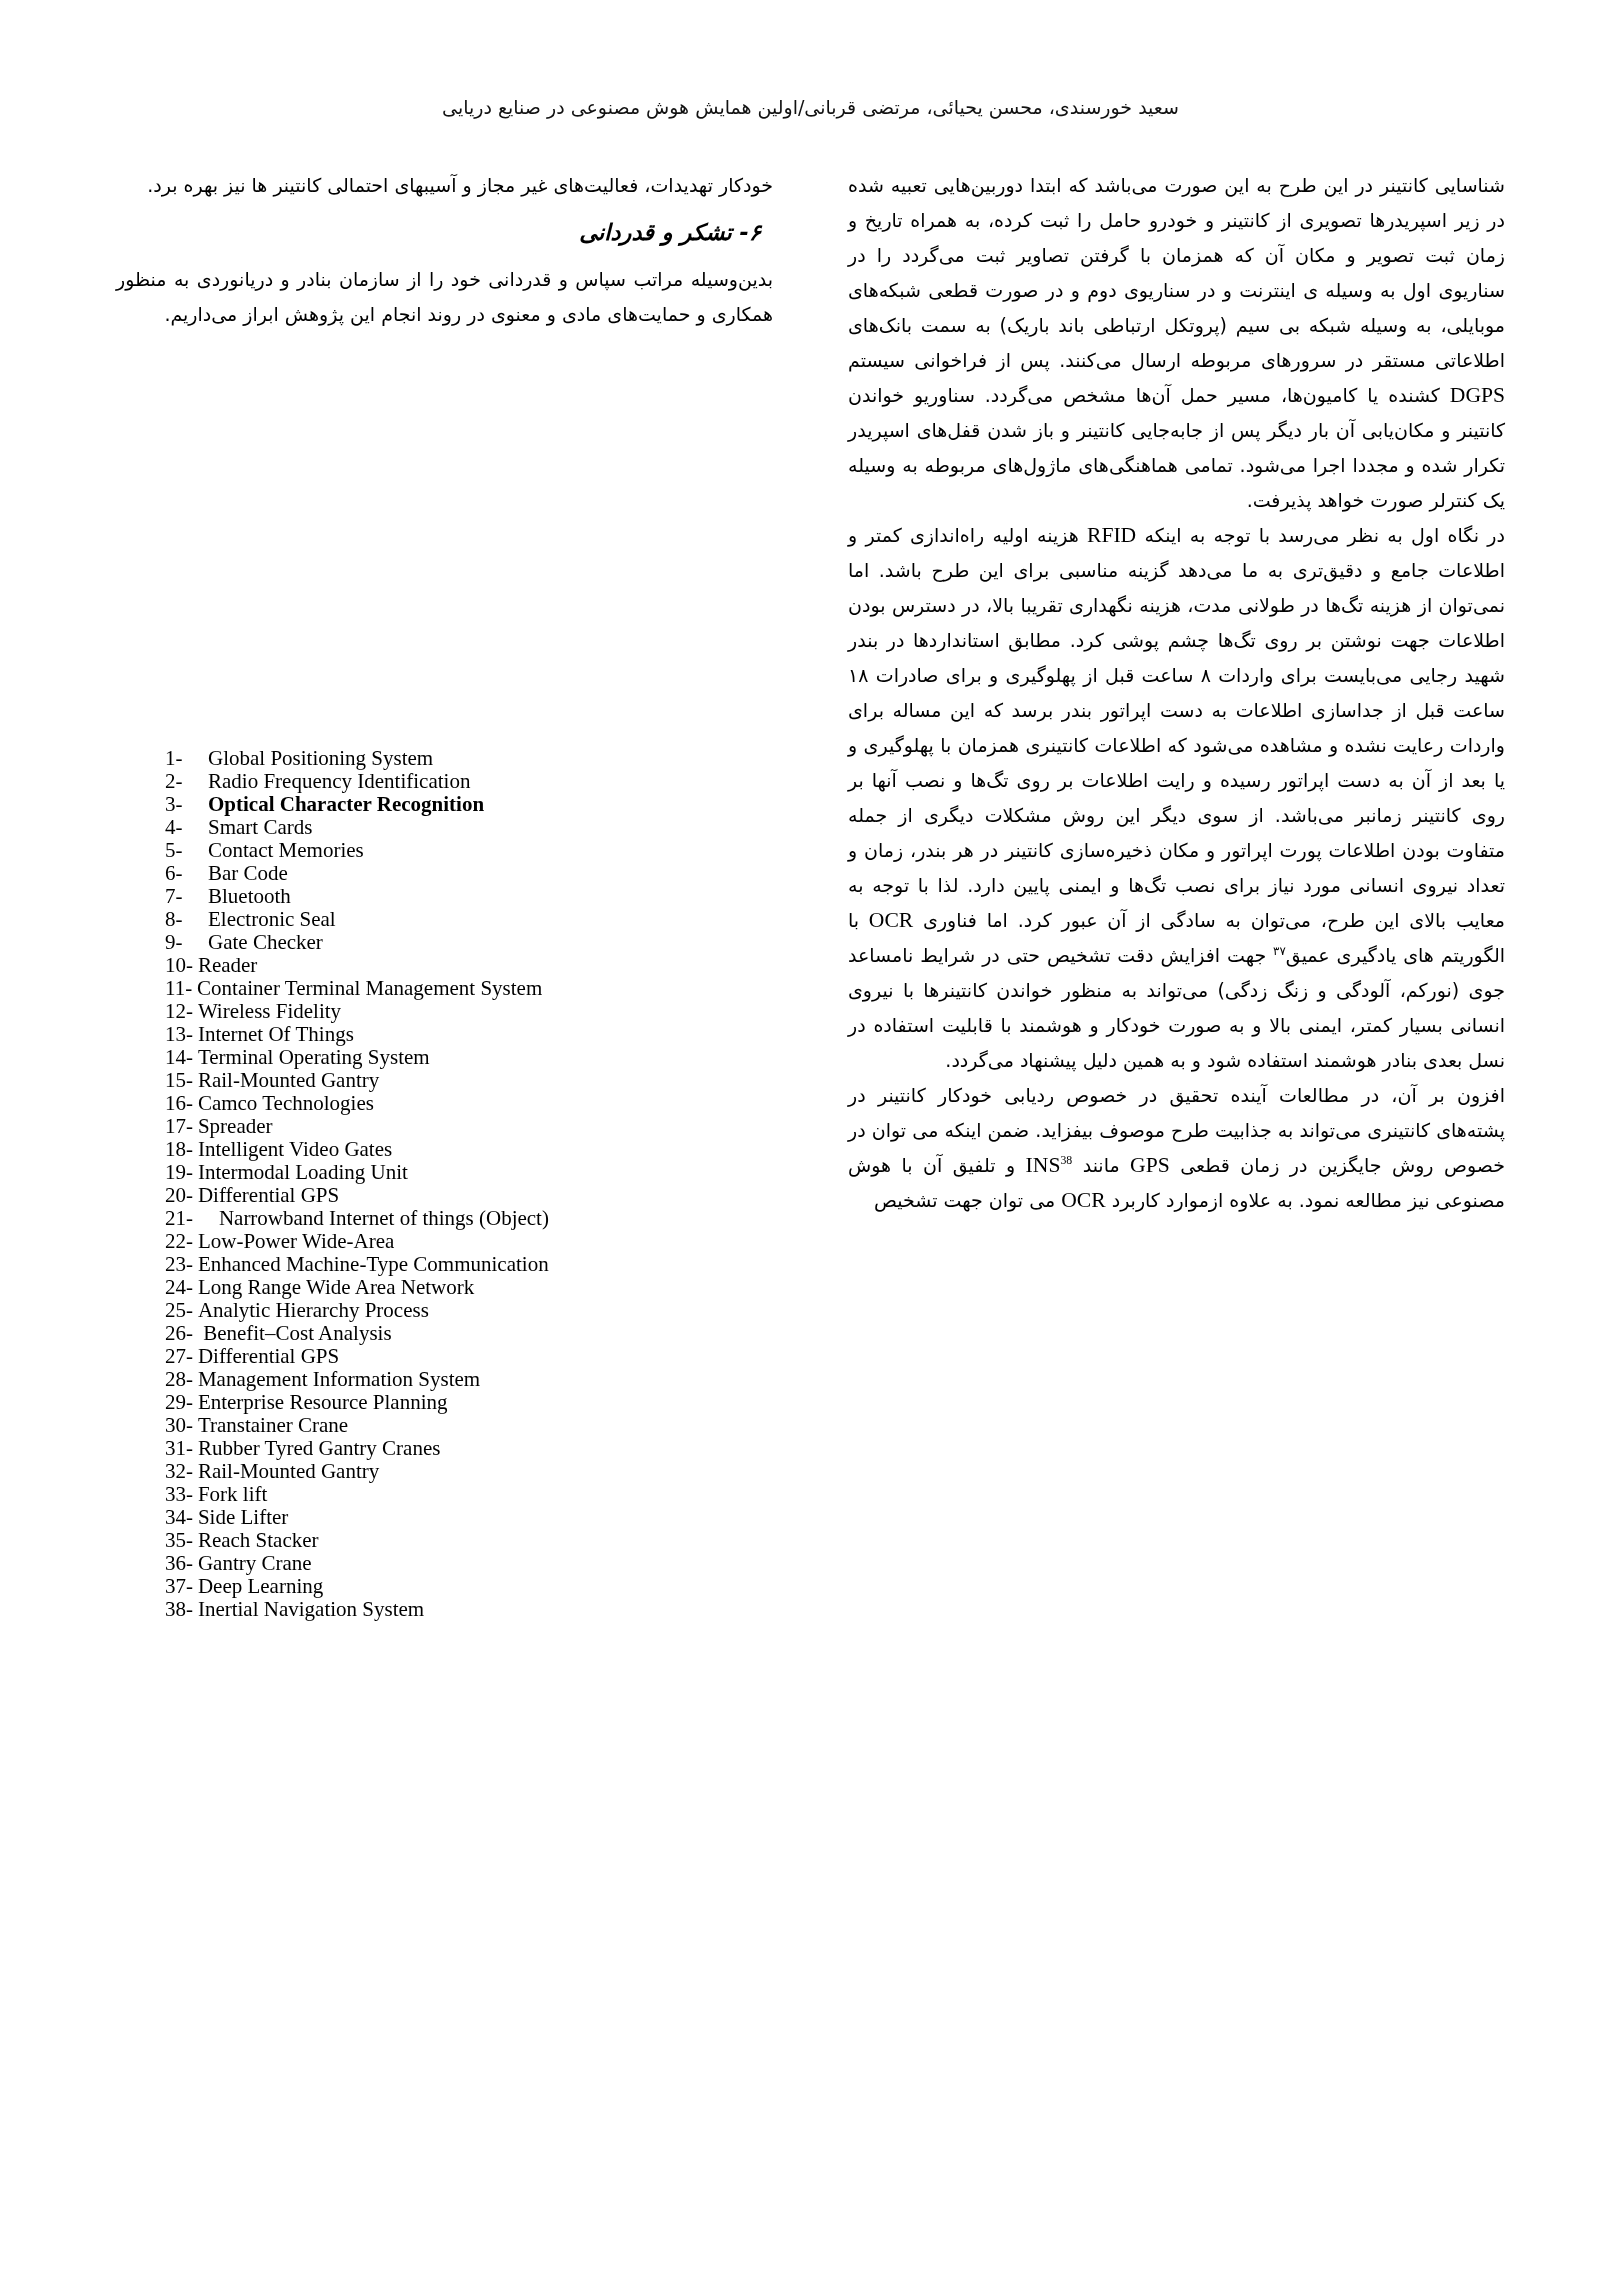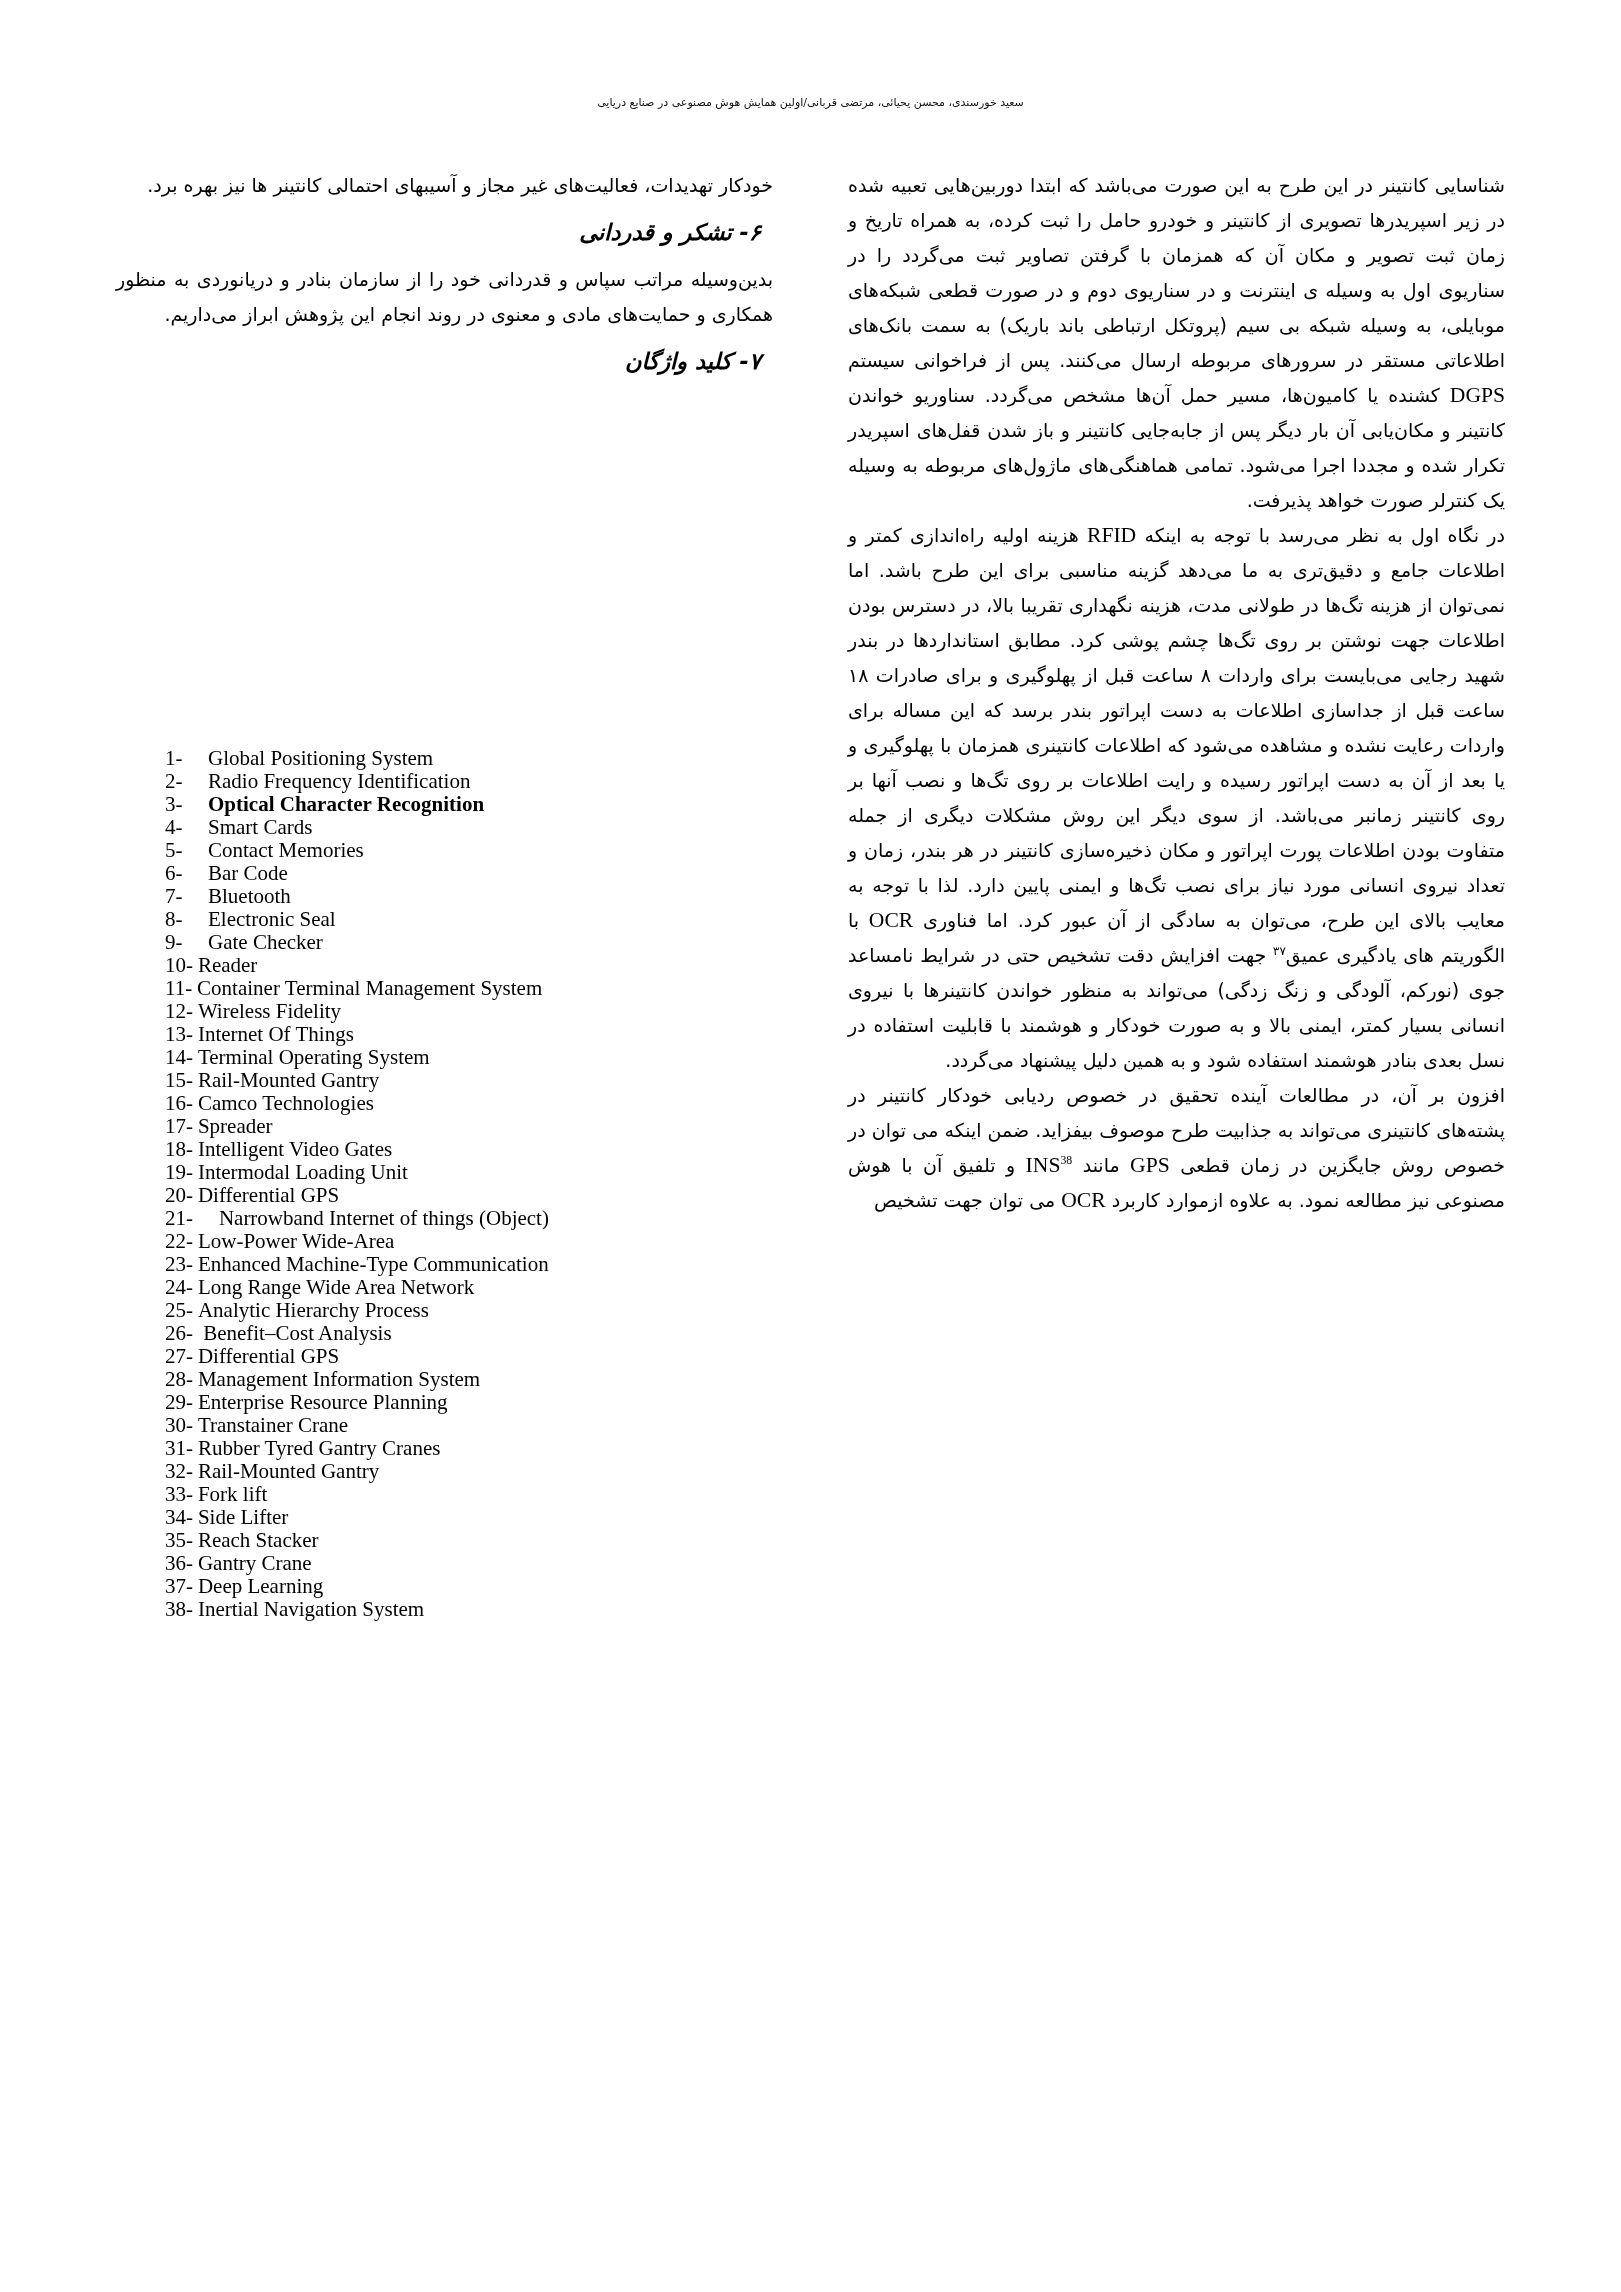--- a/index.html
+++ b/index.html
@@ -1,20 +1,20 @@
 <!DOCTYPE html>
 <html><head>
   <meta charset="utf-8">
   <style>
     html, body { margin: 0; padding: 0; background: #ffffff; }
     body { width: 1621px; height: 2293px; position: relative; overflow: hidden; color: #000; }
     .header {
       position: absolute; top: 96px; left: 0; width: 1621px;
       text-align: center; direction: rtl;
-      font-family: "DejaVu Sans", sans-serif; font-size: 11px; color: #111;
+      font-family: "DejaVu Sans", sans-serif; font-size: 19px; color: #111;
     }
     .col {
       position: absolute; direction: rtl; text-align: justify;
       font-family: "DejaVu Sans", sans-serif; font-size: 19px; line-height: 35px;
     }
     .col-right { top: 168px; left: 848px; width: 657px; }
     .col-left { top: 168px; left: 116px; width: 657px; }
     .para { margin: 0; text-align-last: right; }
     .heading { margin: 12px; font-weight: bold; font-size: 22.5px; line-height: 35px; text-align: right; font-style: italic; }
     .ltr { direction: ltr; unicode-bidi: embed; font-family: "Liberation Serif", serif; font-size: 21.6px; }
@@ -36,21 +36,20 @@
 <div class="col col-right">
   <p class="para"><span>شناسایی کانتینر در این طرح به این صورت می‌باشد که ابتدا دوربین‌هایی تعبیه شده در زیر اسپریدرها تصویری از کانتینر و خودرو حامل را ثبت کرده، به همراه تاریخ و زمان ثبت تصویر و مکان آن که همزمان با گرفتن تصاویر ثبت می‌گردد را در سناریوی اول به وسیله ی اینترنت و در سناریوی دوم و در صورت قطعی شبکه‌های موبایلی، به وسیله شبکه بی سیم (پروتکل ارتباطی باند باریک) به سمت بانک‌های اطلاعاتی مستقر در سرورهای مربوطه ارسال می‌کنند. پس از فراخوانی سیستم</span> <span class="ltr">DGPS</span> <span>کشنده یا کامیون‌ها، مسیر حمل آن‌ها مشخص می‌گردد. سناوریو خواندن کانتینر و مکان‌یابی آن بار دیگر پس از جابه‌جایی کانتینر و باز شدن قفل‌های اسپریدر تکرار شده و مجددا اجرا می‌شود. تمامی هماهنگی‌های ماژول‌های مربوطه به وسیله یک کنترلر صورت خواهد پذیرفت.</span></p>
   <p class="para"><span>در نگاه اول به نظر می‌رسد با توجه به اینکه</span> <span class="ltr">RFID</span> <span>هزینه اولیه راه‌اندازی کمتر و اطلاعات جامع و دقیق‌تری به ما می‌دهد گزینه مناسبی برای این طرح باشد. اما نمی‌توان از هزینه تگ‌ها در طولانی مدت، هزینه نگهداری تقریبا بالا، در دسترس بودن اطلاعات جهت نوشتن بر روی تگ‌ها چشم پوشی کرد. مطابق استانداردها در بندر شهید رجایی می‌بایست برای واردات ۸ ساعت قبل از پهلوگیری و برای صادرات ۱۸ ساعت قبل از جداسازی اطلاعات به دست اپراتور بندر برسد که این مساله برای واردات رعایت نشده و مشاهده می‌شود که اطلاعات کانتینری همزمان با پهلوگیری و یا بعد از آن به دست اپراتور رسیده و رایت اطلاعات بر روی تگ‌ها و نصب آنها بر روی کانتینر زمانبر می‌باشد. از سوی دیگر این روش مشکلات دیگری از جمله متفاوت بودن اطلاعات پورت اپراتور و مکان ذخیره‌سازی کانتینر در هر بندر، زمان و تعداد نیروی انسانی مورد نیاز برای نصب تگ‌ها و ایمنی پایین دارد. لذا با توجه به معایب بالای این طرح، می‌توان به سادگی از آن عبور کرد. اما فناوری</span> <span class="ltr">OCR</span> <span>با الگوریتم های یادگیری عمیق</span><sup>۳۷</sup> <span>جهت افزایش دقت تشخیص حتی در شرایط نامساعد جوی (نورکم، آلودگی و زنگ زدگی) می‌تواند به منظور خواندن کانتینرها با نیروی انسانی بسیار کمتر، ایمنی بالا و به صورت خودکار و هوشمند با قابلیت استفاده در نسل بعدی بنادر هوشمند استفاده شود و به همین دلیل پیشنهاد می‌گردد.</span></p>
   <p class="para"><span>افزون بر آن، در مطالعات آینده تحقیق در خصوص ردیابی خودکار کانتینر در پشته‌های کانتینری می‌تواند به جذابیت طرح موصوف بیفزاید. ضمن اینکه می توان در خصوص روش جایگزین در زمان قطعی</span> <span class="ltr">GPS</span> <span>مانند</span> <span class="ltr"><span>INS</span><sup>38</sup></span> <span>و تلفیق آن با هوش مصنوعی نیز مطالعه نمود. به علاوه ازموارد کاربرد</span> <span class="ltr">OCR</span> <span>می توان جهت تشخیص</span></p>
 </div>
 
 <div class="col col-left">
   <p class="para">خودکار تهدیدات، فعالیت‌های غیر مجاز و آسیبهای احتمالی کانتینر ها نیز بهره برد.</p>
   <h2 class="heading">۶- تشکر و قدردانی</h2>
   <p class="para">بدین‌وسیله مراتب سپاس و قدردانی خود را از سازمان بنادر و دریانوردی به منظور همکاری و حمایت‌های مادی و معنوی در روند انجام این پژوهش ابراز می‌داریم.</p>
-  <h2 class="heading">۷- کلید واژگان</h2>
 </div>
 
 <ul class="kw-list" id="kw-list">
     <li class="kw-item">
       <span class="kw-num">1-</span>
       <span style="white-space: pre;">Global Positioning System</span>
     </li>
     <li class="kw-item">
       <span class="kw-num">2-</span>
       <span style="white-space: pre;">Radio Frequency Identification</span>

